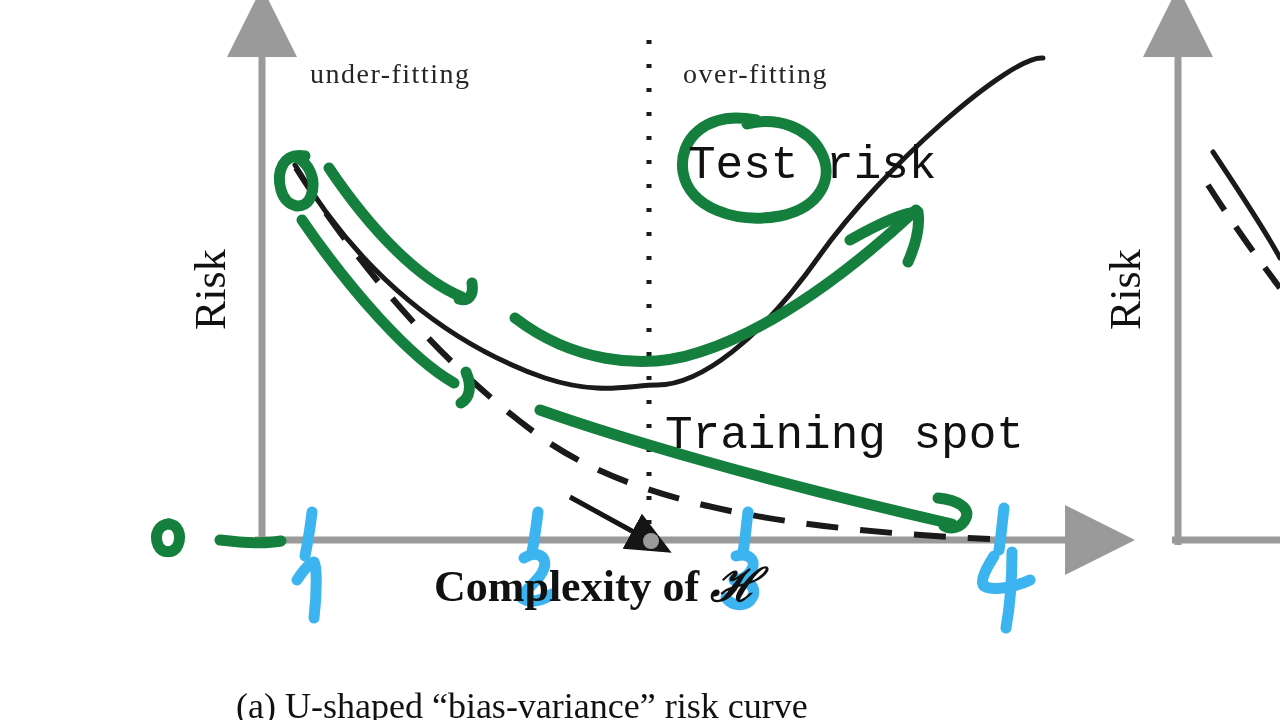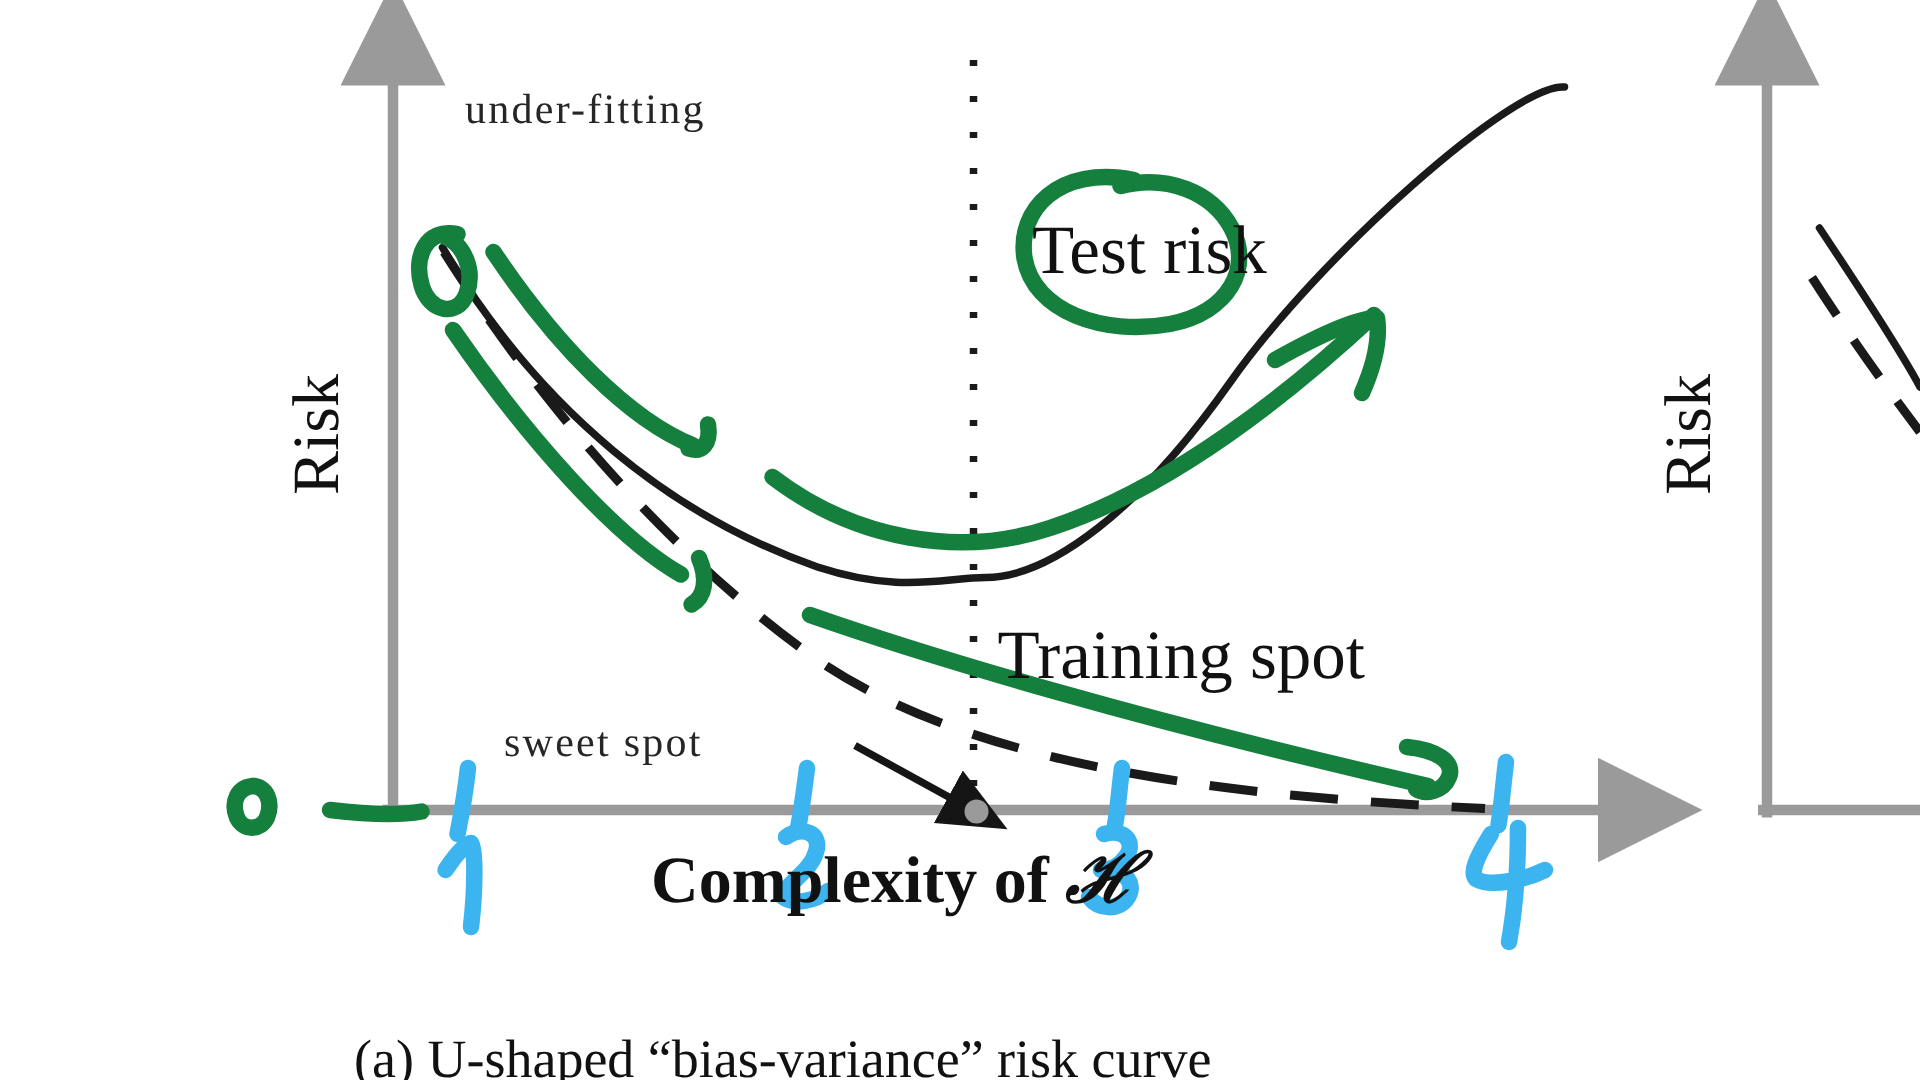--- a/index.html
+++ b/index.html
@@ -33,20 +33,21 @@
     color: #111111;
     font-family: "Liberation Serif", serif;
   }
   .label-small {
     font-size: 28px;
     letter-spacing: 1.5px;
     color: #262626;
   }
   .label-big {
     font-size: 46px;
+    font-family: Liberation Mono, monospace;
   }
   .axis-label {
     font-size: 44px;
   }
   .caption {
     font-size: 36px;
   }
   .rot {
     transform-origin: left top;
     transform: rotate(-90deg);
@@ -135,26 +136,26 @@
                C 748,578 758,588 752,598 C 746,608 732,606 726,598"></path>
 
       <path d="M 1004,508 C 1002,524 1001,538 999,550"></path>
       <path d="M 994,556 C 984,572 980,582 984,586 C 994,592 1018,586 1030,580"></path>
       <path d="M 1012,552 C 1012,578 1010,606 1006,628"></path>
     </g>
   </svg>
 
   <div class="txt label-small" style="left:310px; top:58px;">under-fitting</div>
 
+  <div class="txt label-small" style="left:683px; top:58px;">over-fitting</div>
 
   <div class="txt label-big" style="left:688px; top:140px;">Test risk</div>
 
   <div class="txt label-big" style="left:665px; top:410px;">Training spot</div>
 
-  <div class="txt label-small" style="left:336px; top:480px;">sweet spot</div>
 
   <div class="txt axis-label rot" style="left:185px; top:330px;">Risk</div>
 
   <div class="txt axis-label rot" style="left:1100px; top:330px;">Risk</div>
 
   <div class="txt" style="left:434px; top:552px;font-weight:bold;">
     <span class="axis-label">Complexity of </span><span class="script-h">ℋ</span>
   </div>
 
   <div class="txt caption" style="left:236px; top:662px;margin-top:23px;">(a) U-shaped “bias-variance” risk curve</div>

